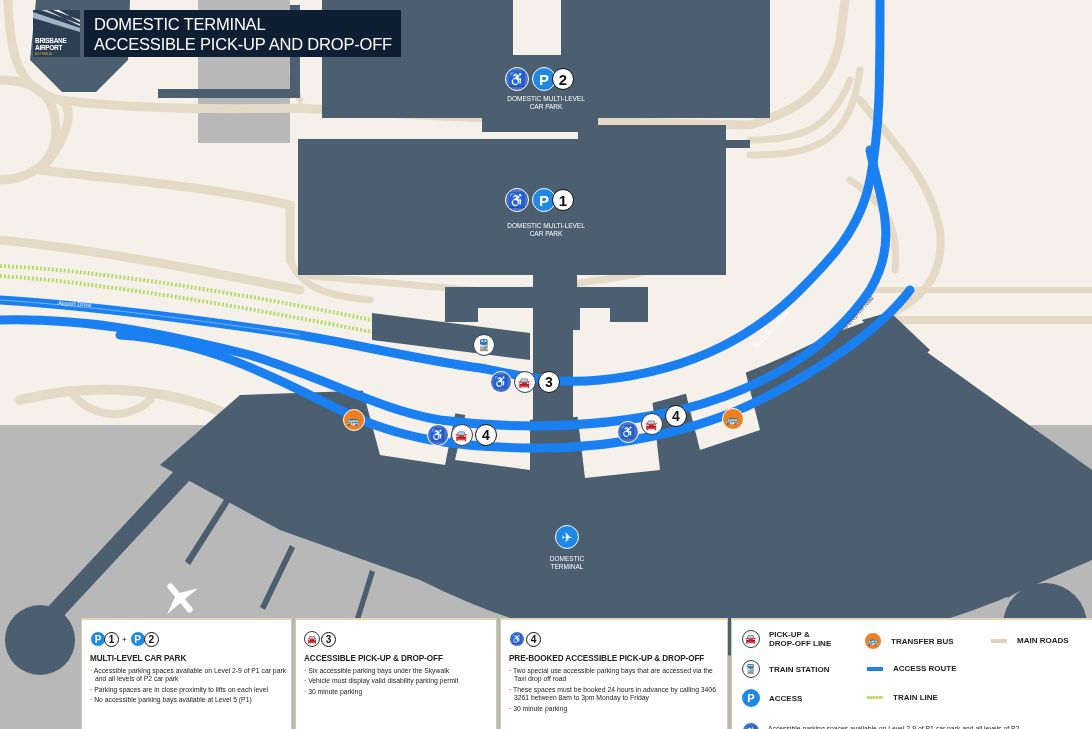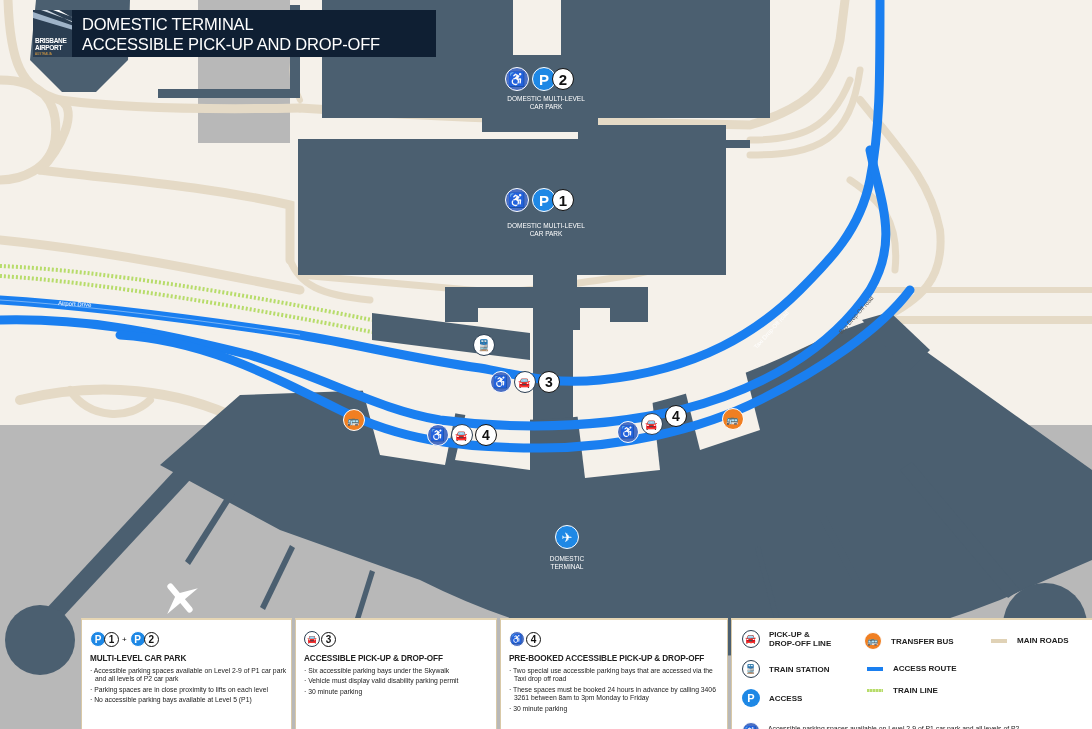--- a/index.html
+++ b/index.html
@@ -1,18 +1,18 @@
 <!DOCTYPE html>
 <html><head>
 <meta charset="utf-8">
 <style>
   html,body{margin:0;padding:0;}
   body{width:1092px;height:729px;overflow:hidden;background:#f5f1ea;font-family:"Liberation Sans",sans-serif;position:relative;}
   #map{position:absolute;left:0;top:0;width:1092px;height:729px;}
-  .title-box{position:absolute;left:72px;top:10px;width:364px;height:47px;background:#0f1f33;color:#fff;}
+  .title-box{position:absolute;left:84px;top:10px;width:317px;height:47px;background:#0f1f33;color:#fff;}
   .title-box .l1,.title-box .l2{position:absolute;left:10px;font-size:16.5px;letter-spacing:-0.2px;}
   .title-box .l1{top:5px;}
   .title-box .l2{top:25px;}
   .logo{position:absolute;left:33px;top:10px;width:47px;height:47px;background:#2b3e52;color:#fff;overflow:hidden;}
   .logo .t1{position:absolute;left:2px;top:27px;font-size:6.5px;font-weight:bold;letter-spacing:-0.3px;}
   .logo .t2{position:absolute;left:2px;top:34px;font-size:6.5px;font-weight:bold;letter-spacing:-0.3px;}
   .logo .t3{position:absolute;left:2px;top:42px;font-size:3px;color:#e0a040;}
   .cp-label{position:absolute;color:#fff;font-size:6.5px;text-align:center;line-height:8px;width:120px;}
   .road-label{position:absolute;color:#fff;font-size:6px;white-space:nowrap;}
   .road-label.dark{color:#555;}
@@ -254,21 +254,21 @@
     <span class="lbl">ACCESS</span>
   </div>
   <div class="legend-item" style="left:132px;top:12px;">
     <span class="ic ic-bus" style="width:18px;height:18px;font-size:9px;margin-right:9px;">🚌</span>
     <span class="lbl">TRANSFER BUS</span>
   </div>
   <div class="legend-item" style="left:135px;top:44px;">
     <span class="swatch" style="background:#1a7ff0;"></span>
     <span class="lbl">ACCESS ROUTE</span>
   </div>
-  <div class="legend-item" style="left:135px;top:66px;">
+  <div class="legend-item" style="left:135px;top:73px;">
     <span class="swatch" style="background:repeating-linear-gradient(90deg,#b7dc6a 0 2px,#d7ecaa 2px 3px);height:3px;"></span>
     <span class="lbl">TRAIN LINE</span>
   </div>
   <div class="legend-item" style="left:259px;top:16px;">
     <span class="swatch" style="background:#e0d2b6;"></span>
     <span class="lbl">MAIN ROADS</span>
   </div>
   <div class="legend-item" style="left:10px;top:96px;font-weight:normal;font-size:6.8px;">
     <span class="ic ic-w" style="width:18px;height:18px;font-size:10px;margin-right:8px;margin-top:6px;">♿</span>
     <span class="lbl">Accessible parking spaces available on Level 2-9 of P1 car park and all levels of P2</span>

